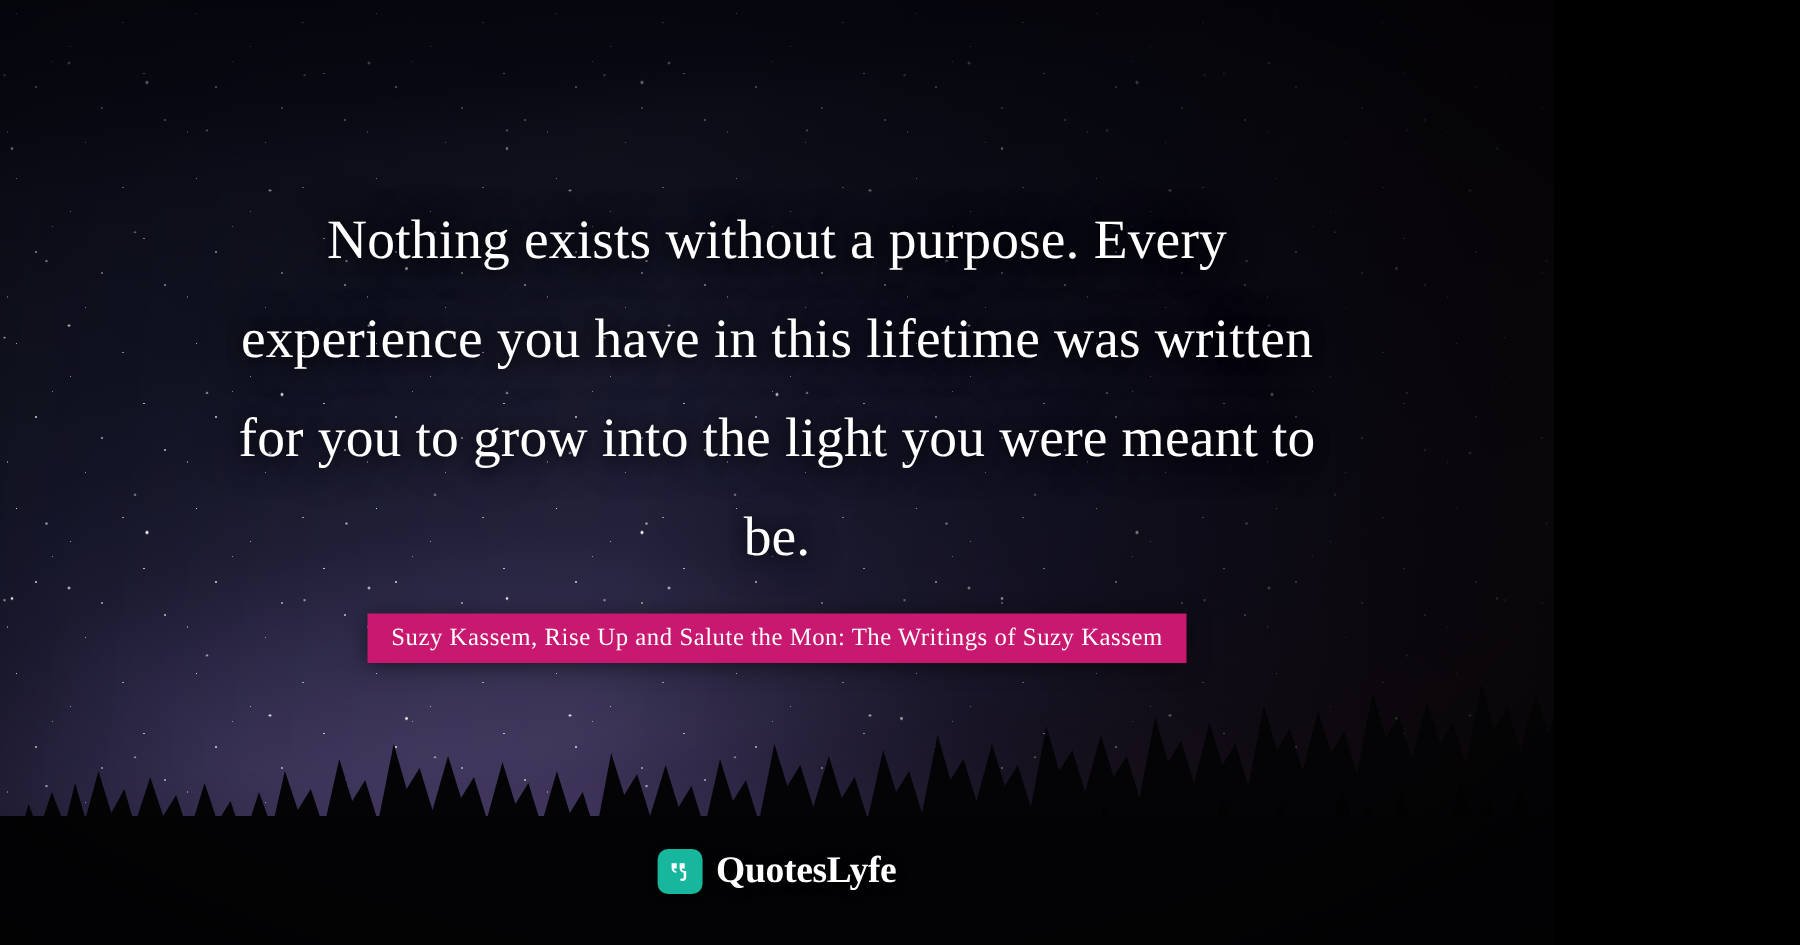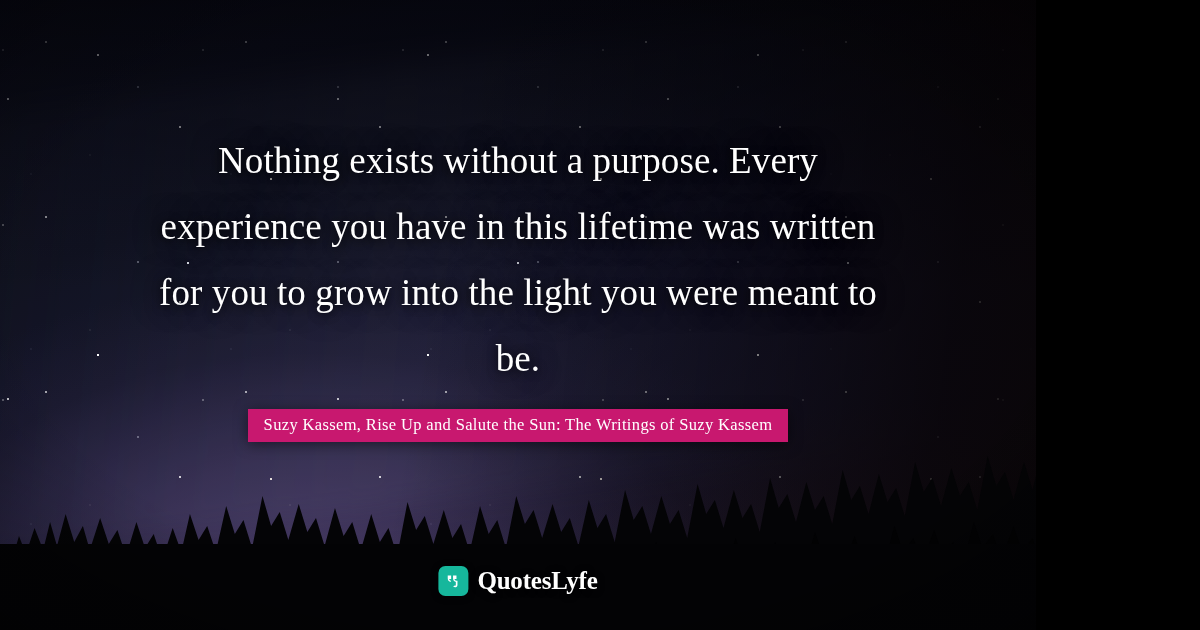--- a/index.html
+++ b/index.html
@@ -222,21 +222,21 @@
   </div>
   <div class="ground"></div>
 
   <div class="vignette"></div>
 
   <div class="content">
 
     <div class="quote">Nothing exists without a purpose. Every experience you have in this lifetime was written for you to grow into the light you were meant to be.</div>
 
     <div class="attrib-wrap">
-      <div class="attrib">Suzy Kassem, Rise Up and Salute the Sun: The Writings of Suzy Kassem</div>
+      <div class="attrib">Suzy Kassem, Rise Up and Salute the Mon: The Writings of Suzy Kassem</div>
     </div>
 
   </div>
 
   <div class="brand">
     <span class="brand-mark">
       <svg width="20" height="20" viewBox="0 0 24 24" aria-hidden="true">
         <path d="M5.2 5.4h4.1v4.1H7.0c0 1.1 0.5 1.8 1.9 2.0v1.6C6.4 12.8 5.2 11.4 5.2 8.8V5.4z" fill="#ffffff"></path>
         <path d="M11.6 5.4h4.1v4.1h-2.3c0 1.1 0.5 1.8 1.9 2.0v1.6c-2.5-0.3-3.7-1.7-3.7-4.3V5.4z" fill="#ffffff"></path>
         <path d="M14.9 11.6h2.0v5.2c0 1.6-1.3 2.8-2.9 2.8-0.9 0-1.7-0.4-2.2-1.0l1.4-1.2c0.2 0.2 0.5 0.3 0.8 0.3 0.5 0 0.9-0.4 0.9-0.9v-5.2z" fill="#ffffff"></path>

